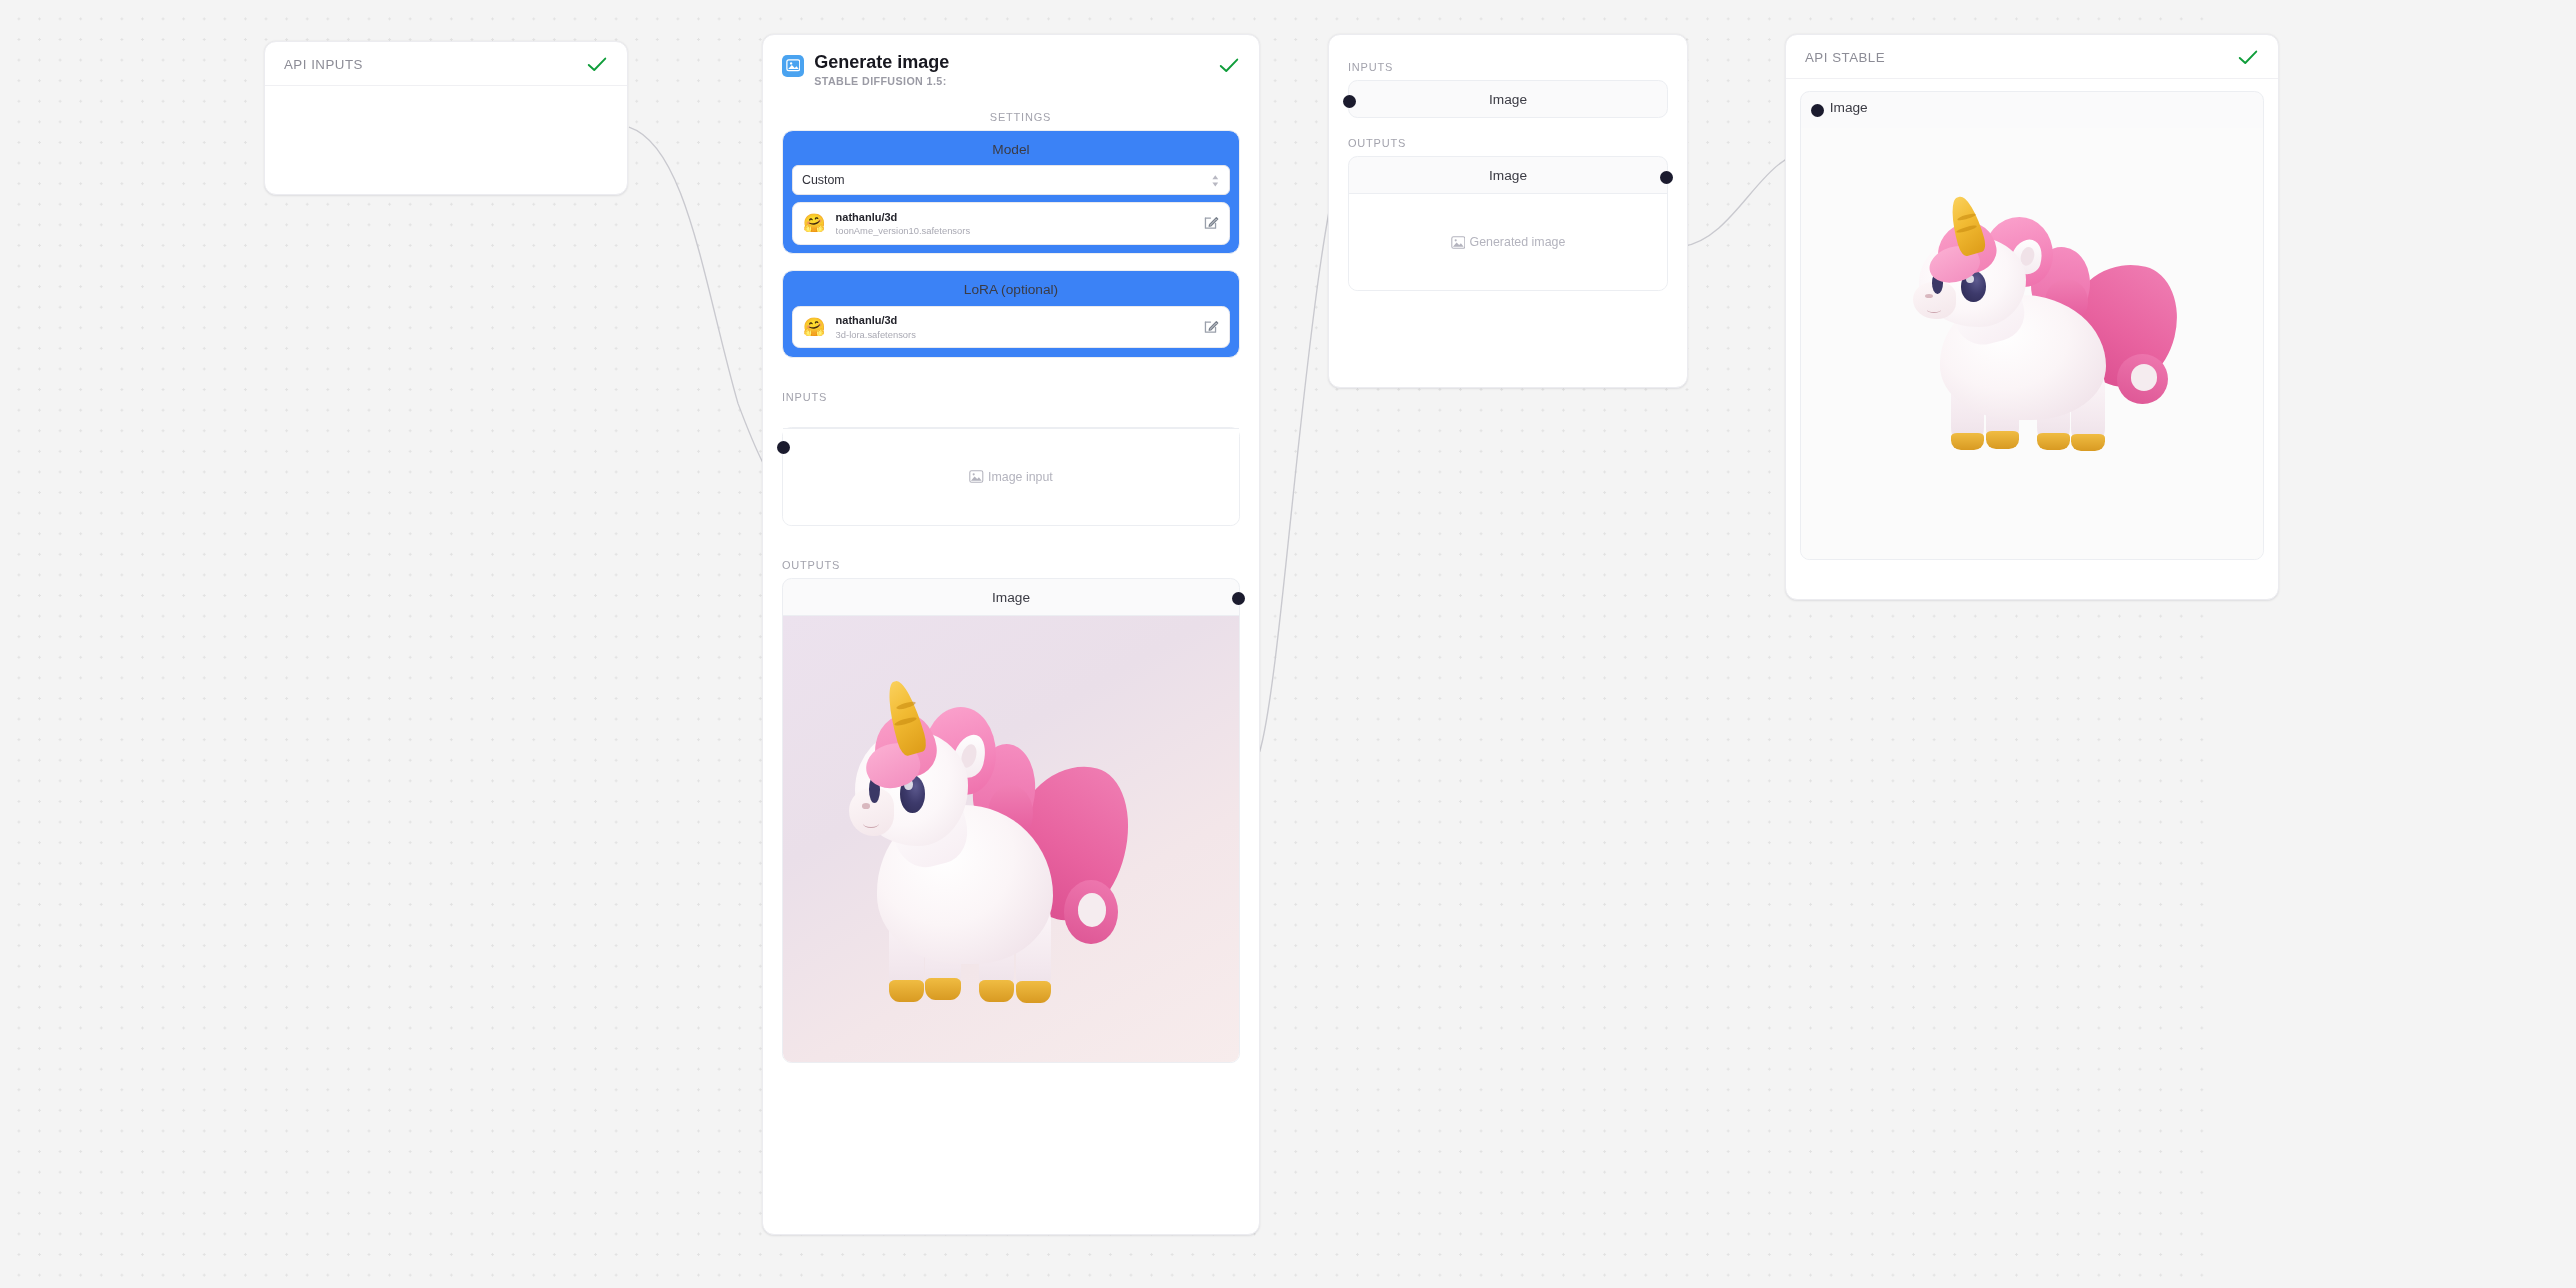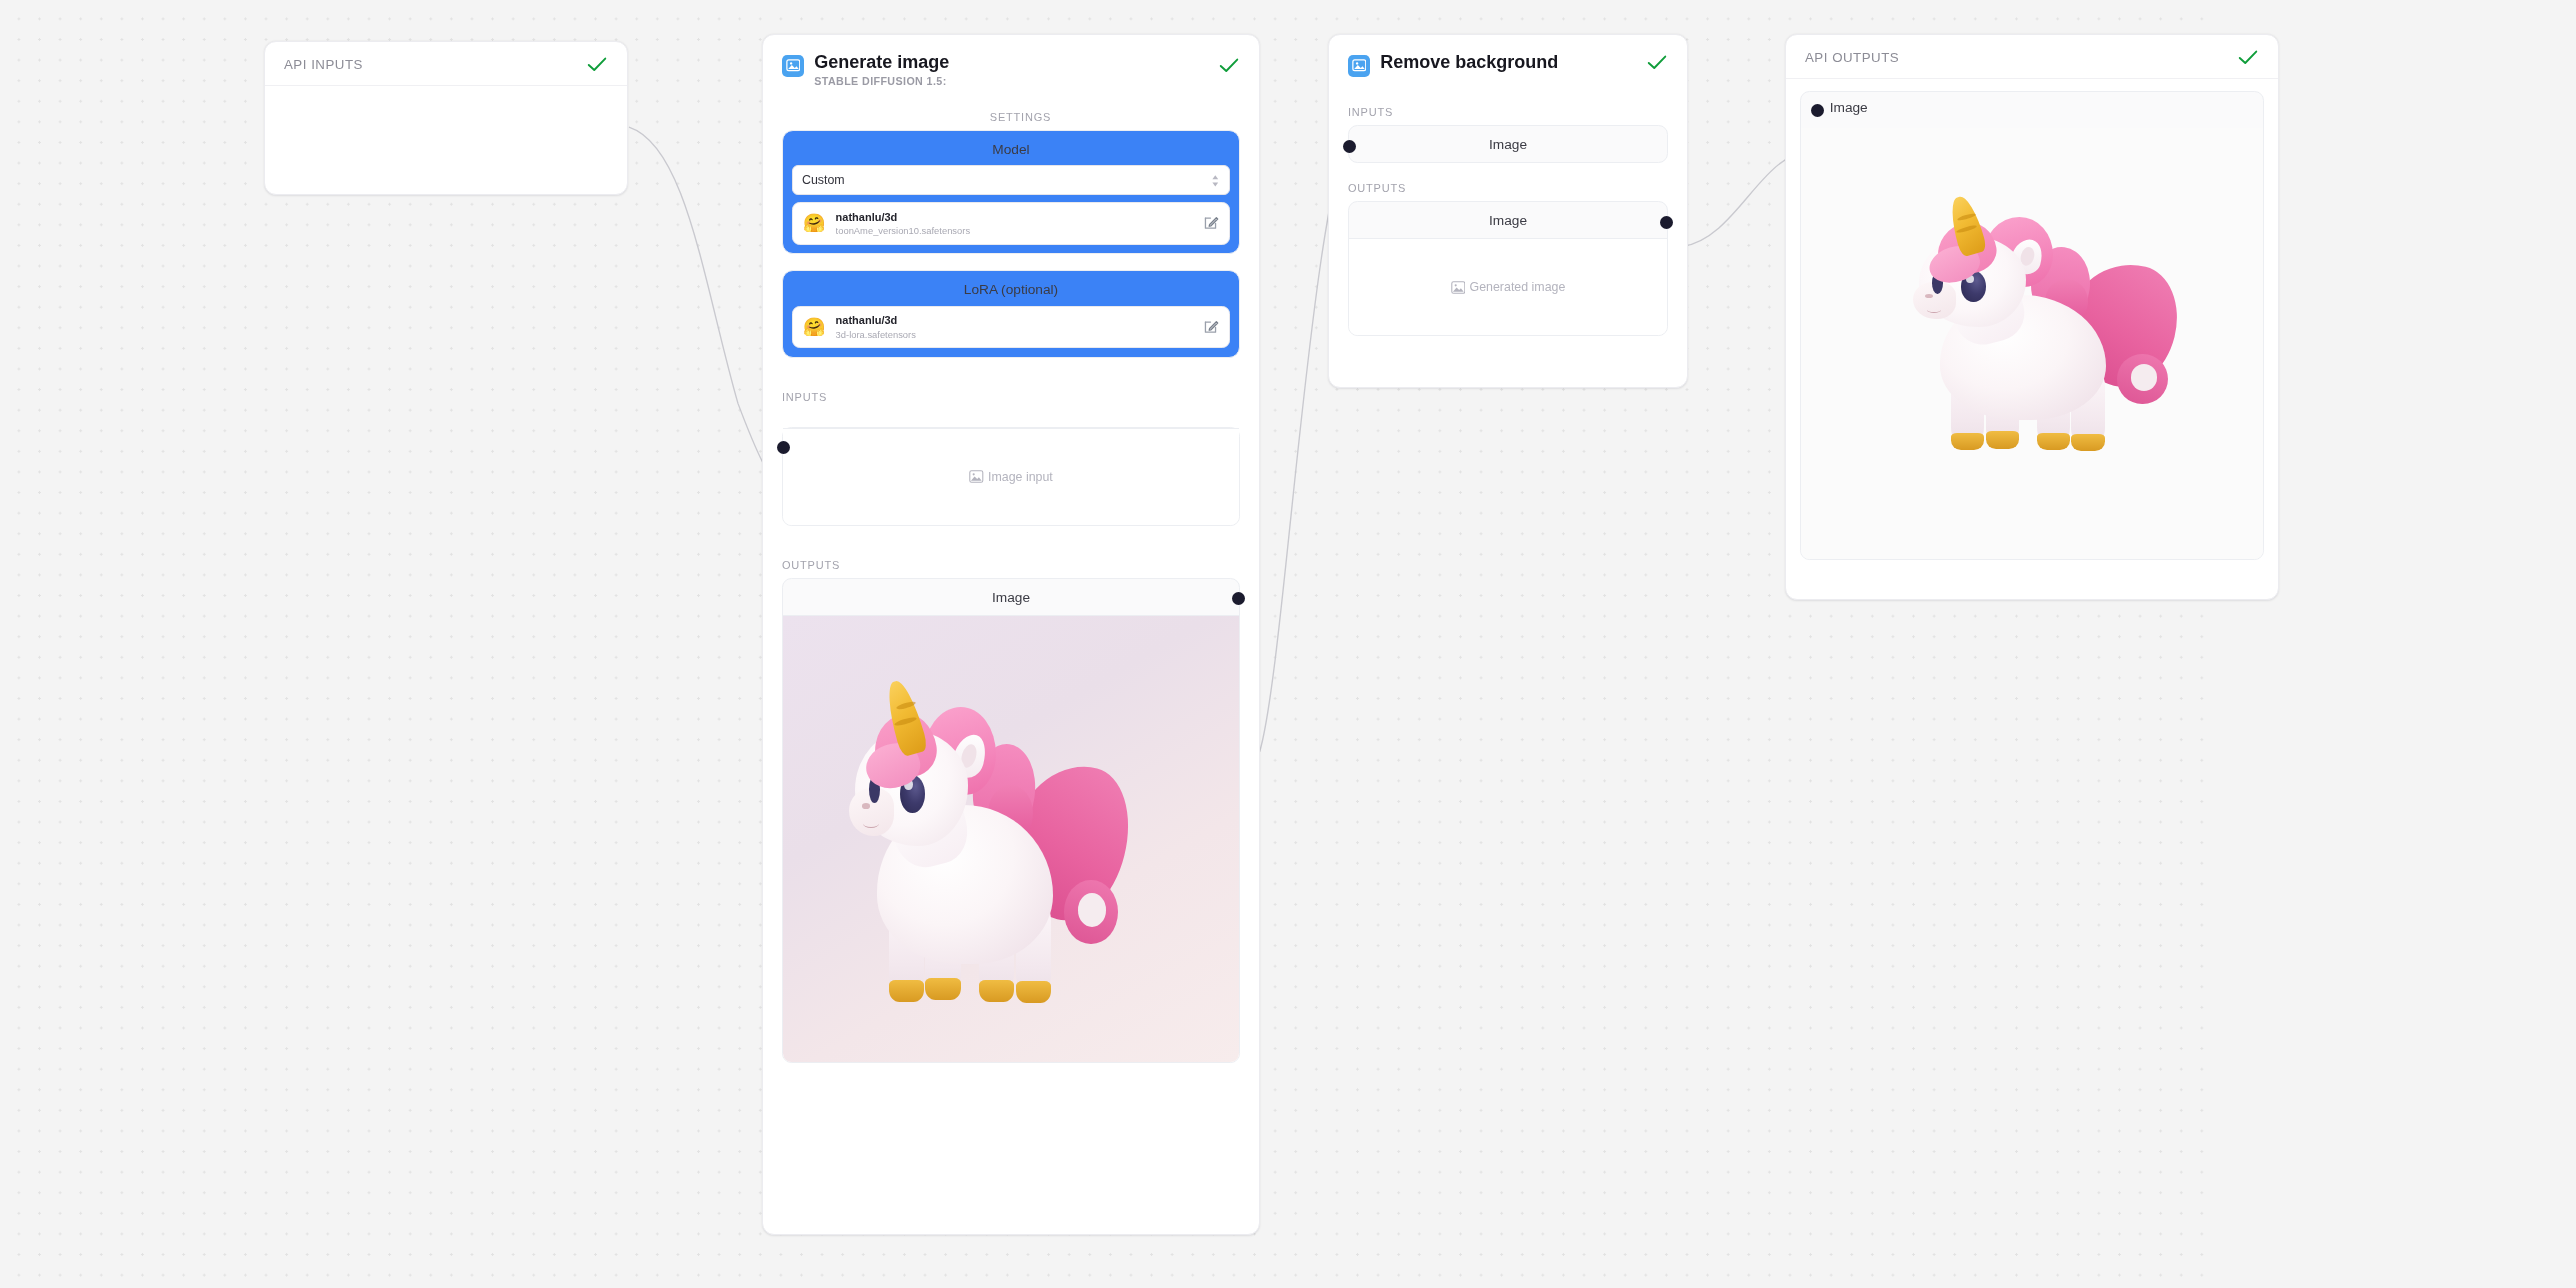--- a/index.html
+++ b/index.html
@@ -555,35 +555,20 @@
               <div class="u-horn-r1"></div>
               <div class="u-horn-r2"></div>
           </div>
         </div>
       </div>
     </div>
   </div>
 
   <div class="node" style="left:1328px; top:34px; width:360px; height:354px;">
 
-    <div class="node-head">
-      <span class="node-icon">
-        <svg width="14.6" height="14.6" viewBox="0 0 20 20">
-          <rect x="1.2" y="2.6" width="17.6" height="14.8" rx="2.6" fill="none" stroke="#ffffff" stroke-width="1.7"></rect>
-          <circle cx="7" cy="7.4" r="1.6" fill="#ffffff"></circle>
-          <path d="M3 15 L8 9.6 L12 13.6 L14.4 11.4 L17.4 15 Z" fill="#ffffff"></path>
-        </svg>
-      </span>
-      <div>
-        <div class="node-title">Remove background</div>
-      </div>
-      <svg class="check head-check" viewBox="0 0 24 18" style="margin-top:1.7px;">
-        <path d="M3 9.5 L9 15 L21 2.5" fill="none" stroke="#0f9d3a" stroke-width="2.1" stroke-linecap="round" stroke-linejoin="round"></path>
-      </svg>
-    </div>
 
     <div class="section-label" style="margin-top:26px;">INPUTS</div>
 
     <div class="port-box" style="margin:0 19px;">
       <span class="dot in"></span>
       <div class="port-title">Image</div>
     </div>
 
     <div class="section-label" style="margin-top:19px;">OUTPUTS</div>
 
@@ -596,21 +581,21 @@
           <circle cx="6.4" cy="6" r="1.5" fill="#b4b4be"></circle>
           <path d="M2.6 15 L7.6 9 L11.2 12.6 L13.6 10.2 L17.4 15 Z" fill="#b4b4be"></path>
         </svg>
         <span>Generated image</span>
       </div>
     </div>
   </div>
 
   <div class="node api-node" style="left:1785px; top:34px; width:494px; height:566px;">
     <div class="api-head">
-      <span class="api-title">API OUTPUTS</span>
+      <span class="api-title">API STABLE</span>
       <svg class="check" viewBox="0 0 24 18">
         <path d="M3 9.5 L9 15 L21 2.5" fill="none" stroke="#0f9d3a" stroke-width="2.1" stroke-linecap="round" stroke-linejoin="round"></path>
       </svg>
     </div>
     <div class="api-body" style="padding:12px 13.7px 15.4px 13.7px;">
       <div class="port-box" style="height:469px;">
         <span class="dot inset-in" style="top:12px;"></span>
         <div class="port-title left" style="padding-top:8.6px; padding-bottom:5.1px;">Image</div>
         <div style="position:absolute; left:0; right:0; top:36px; bottom:0; border-radius:0 0 8.6px 8.6px; overflow:hidden;">
           <div class="scene bg-plain">

